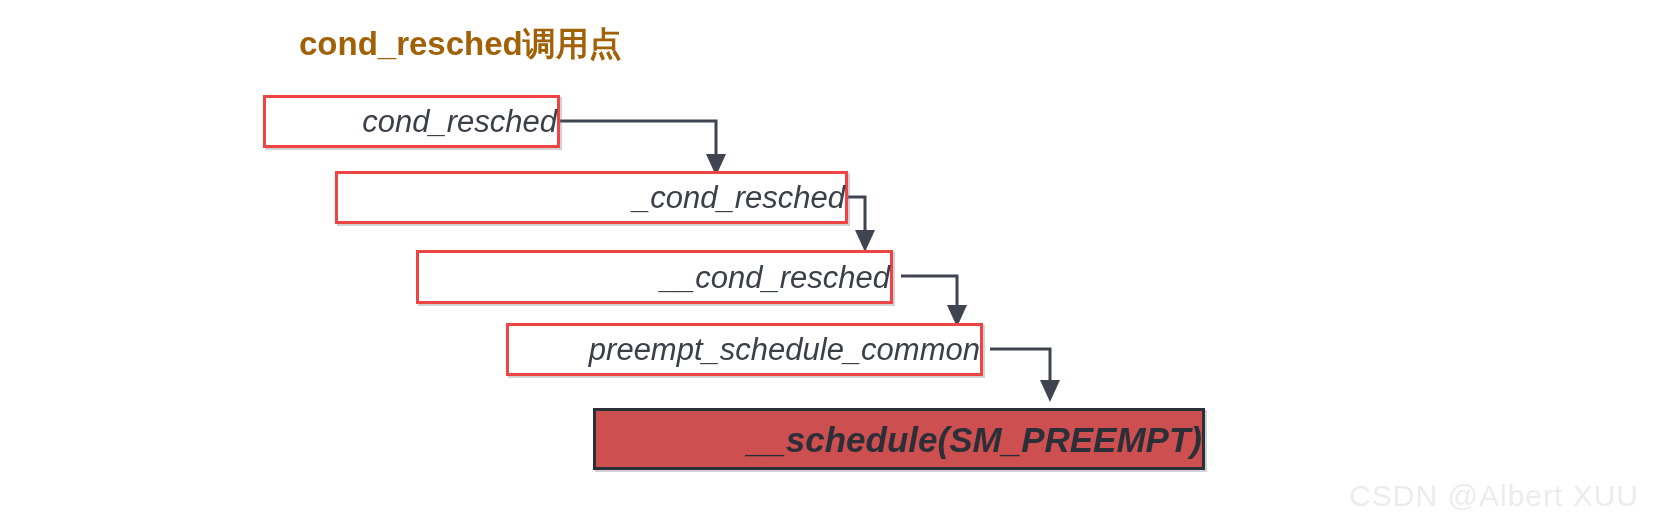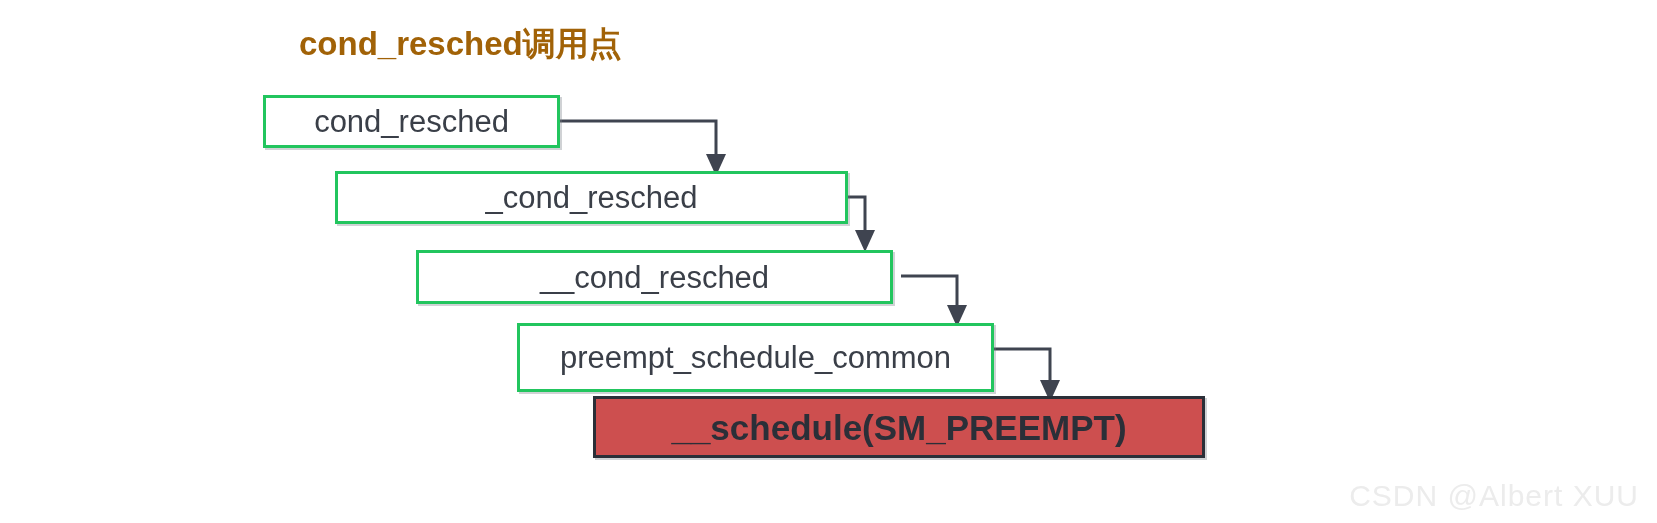--- a/index.html
+++ b/index.html
@@ -24,41 +24,43 @@
     font-size: 33px;
     font-weight: bold;
     color: #a16207;
     letter-spacing: 0px;
     white-space: nowrap;
     margin-left: 44px;
   }
   .node {
     position: absolute;
     box-sizing: border-box;
-    border: 3px solid #22c55e;
+    border: 3px solid #ef4444;
     background: #ffffff;
     display: flex;
     align-items: center;
-    justify-content: center;
+    justify-content: flex-end;
     color: #2b2f38;
     white-space: nowrap;
     box-shadow: 2px 2px 0 rgba(120,125,135,0.35);
+    font-style: italic;
   }
   .node-label {
     display: block;
     line-height: 1;
   }
   .node.plain .node-label {
     font-size: 31px;
     font-weight: normal;
     color: #3a3f48;
   }
   .node.highlight {
     background: #cd4f4f;
     border-color: #2b2f38;
+    margin-top: 12px;
   }
   .node.highlight .node-label {
     font-size: 35px;
     font-weight: bold;
     color: #2b2f38;
   }
   .connector {
     position: absolute;
     overflow: visible;
     pointer-events: none;
@@ -114,21 +116,21 @@
   </div>
 
   <div class="node plain" style="left:335px; top:171px; width:513px; height:53px;">
     <span class="node-label">_cond_resched</span>
   </div>
 
   <div class="node plain" style="left:416px; top:250px; width:477px; height:54px;">
     <span class="node-label">__cond_resched</span>
   </div>
 
-  <div class="node plain" style="left:517px; top:323px; width:477px; height:69px;">
+  <div class="node plain" style="left:506px; top:323px; width:477px; height:53px;">
     <span class="node-label">preempt_schedule_common</span>
   </div>
 
   <div class="node highlight" style="left:593px; top:396px; width:612px; height:62px;">
     <span class="node-label">__schedule(SM_PREEMPT)</span>
   </div>
 
   <div class="watermark">CSDN @Albert XUU</div>
 
 </div>

